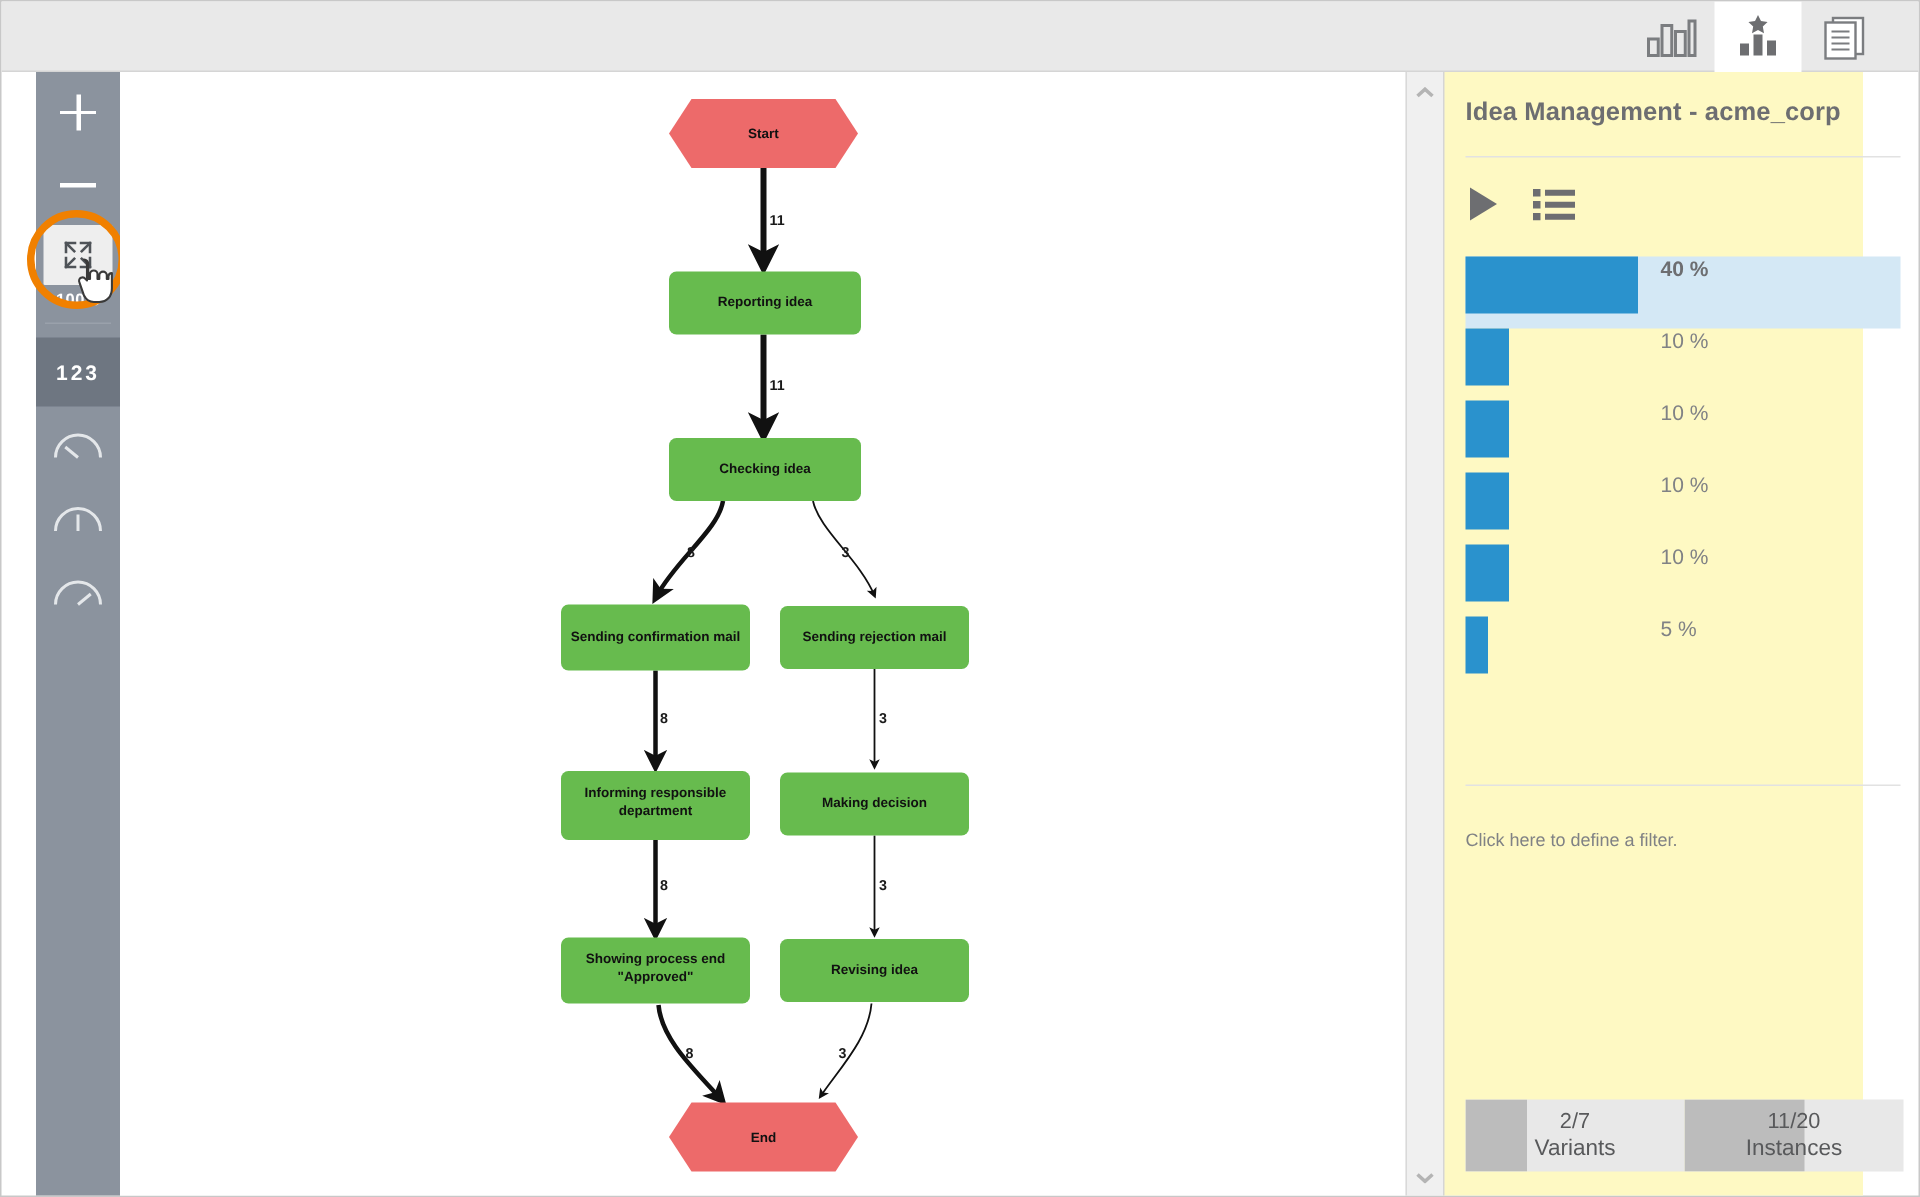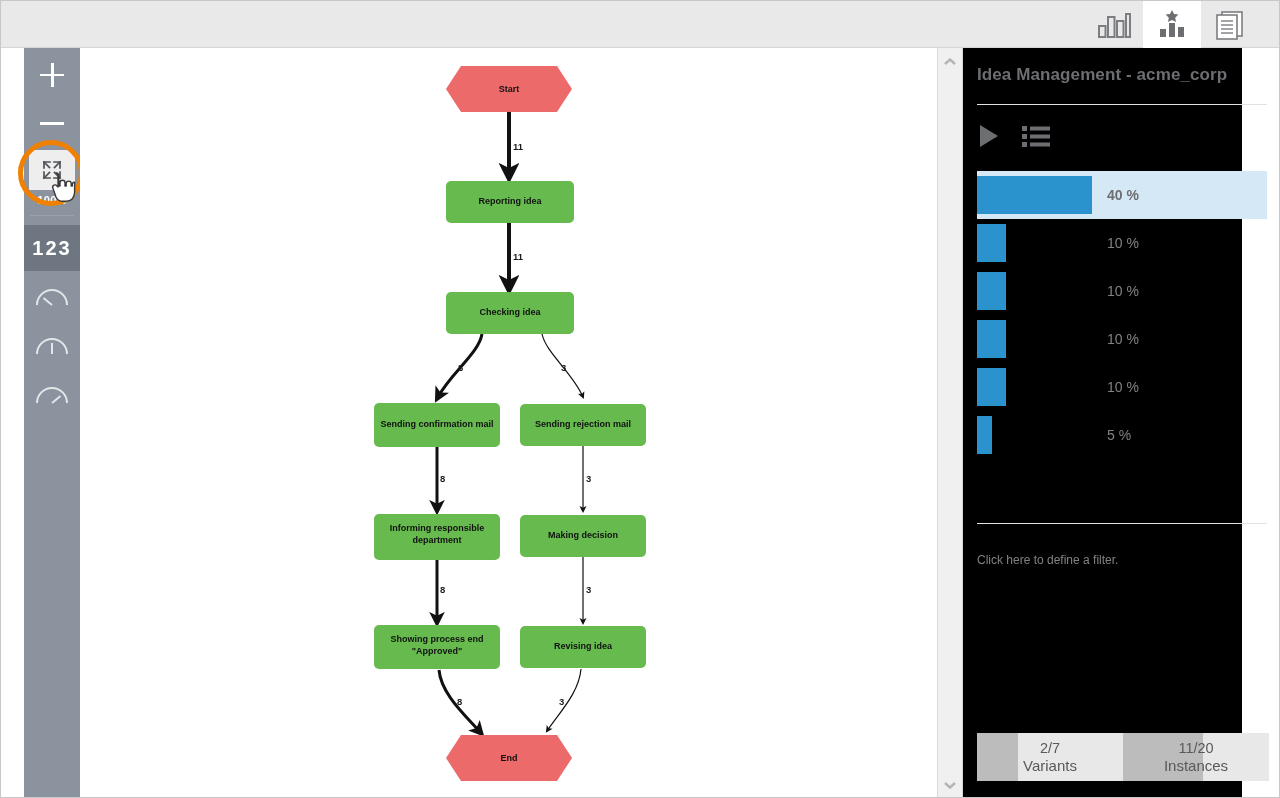--- a/index.html
+++ b/index.html
@@ -23,50 +23,50 @@
   .rail{position:absolute;left:23px;top:47px;width:56px;height:751px;background:#8b939e;box-sizing:border-box;}
   .rail-btn{width:56px;height:49px;display:flex;align-items:center;justify-content:center;cursor:pointer;color:#ffffff;position:relative;}
   .rail-btn .plus,.rail-btn .minus{position:relative;display:block;}
   .plus{width:24px;height:24px;}
   .plus:before{content:"";position:absolute;left:0;top:11px;width:24px;height:2.5px;background:#fff;}
   .plus:after{content:"";position:absolute;left:11px;top:0;width:2.5px;height:24px;background:#fff;}
   .minus{width:24px;height:2.5px;background:#fff;}
   .fitbtn{width:46px;height:40px;margin:0 auto;background:#eeeeee;display:flex;align-items:center;justify-content:center;border-radius:1px;}
   .zoomlabel{width:56px;text-align:center;color:#ffffff;font-size:11px;font-weight:bold;letter-spacing:.3px;padding-top:2px;}
   .rail-sep{width:44px;height:1px;background:#9aa1ab;margin:9px auto 0 auto;}
-  .rail-num{width:56px;height:46px;background:#6e7681;display:flex;align-items:center;justify-content:center;color:#fff;font-size:20px;font-weight:bold;letter-spacing:2px;cursor:pointer;}
+  .rail-num{width:56px;height:46px;background:#6e7681;display:flex;align-items:center;justify-content:center;color:#fff;font-size:14px;font-weight:bold;letter-spacing:2px;cursor:pointer;}
   .rail-gauge{width:56px;height:49px;display:flex;align-items:center;justify-content:center;cursor:pointer;}
 
   
   .ring{position:absolute;left:17px;top:139px;width:66px;height:66px;border:5px solid #f08000;border-radius:50%;box-sizing:border-box;pointer-events:none;}
   .cursor{position:absolute;left:49px;top:170px;width:26px;height:32px;pointer-events:none;}
 
   
   .canvas{position:absolute;left:79px;top:47px;width:857px;height:751px;background:#ffffff;overflow:hidden;}
   .canvas svg{display:block;}
 
   
   .vscroll{position:absolute;left:936px;top:47px;width:25px;height:751px;background:#f0f0f0;border-left:1px solid #d9d9d9;box-sizing:border-box;}
   .vscroll .arr{position:absolute;left:0;width:24px;height:20px;display:flex;align-items:center;justify-content:center;cursor:pointer;}
   .vscroll .arr.up{top:4px;}
   .vscroll .arr.dn{bottom:4px;}
   .vscroll .thumb{position:absolute;left:3px;top:26px;width:18px;height:0px;background:#cfcfcf;border-radius:2px;cursor:pointer;}
 
   
-  .panel{position:absolute;left:961px;top:47px;width:280px;height:750px;background:#000000;border-left:1px solid #d5d5d5;box-sizing:border-box;}
+  .panel{position:absolute;left:961px;top:47px;width:280px;height:750px;background:#fef9c3;border-left:1px solid #d5d5d5;box-sizing:border-box;}
   .panel-title{position:absolute;left:14px;top:17px;width:290px;font-size:17px;font-weight:bold;color:#6d6e71;letter-spacing:.1px;}
   .hr{position:absolute;left:14px;width:290px;height:1px;background:#e2e2e2;}
   .hr1{top:56px;}
   .hr2{top:475px;}
 
   .panel-icons{position:absolute;left:14px;top:75px;display:flex;align-items:center;gap:21px;}
   .pi{cursor:pointer;display:block;}
 
   .varlist{position:absolute;left:14px;top:123px;width:290px;}
-  .varrow{position:relative;height:48px;display:flex;align-items:center;}
+  .varrow{position:relative;height:48px;display:flex;align-items:flex-start;}
   .varrow.sel{background:#d4e8f5;}
   .vbar{height:38px;background:#2a92cd;flex:0 0 auto;}
   .vpct{position:absolute;left:130px;font-size:14px;color:#808285;}
   .varrow.sel .vpct{font-weight:bold;color:#6d6e71;}
 
   .filtertext{position:absolute;left:14px;top:505px;width:290px;font-size:12px;color:#808285;cursor:pointer;}
 
   .statbar{position:absolute;left:14px;top:685px;width:292px;height:48px;display:flex;gap:0;}
   .stat{position:relative;flex:1;background:#e8e8e8;overflow:hidden;cursor:pointer;}
   .stat .fill{position:absolute;left:0;top:0;height:48px;background:#bcbcbc;}

